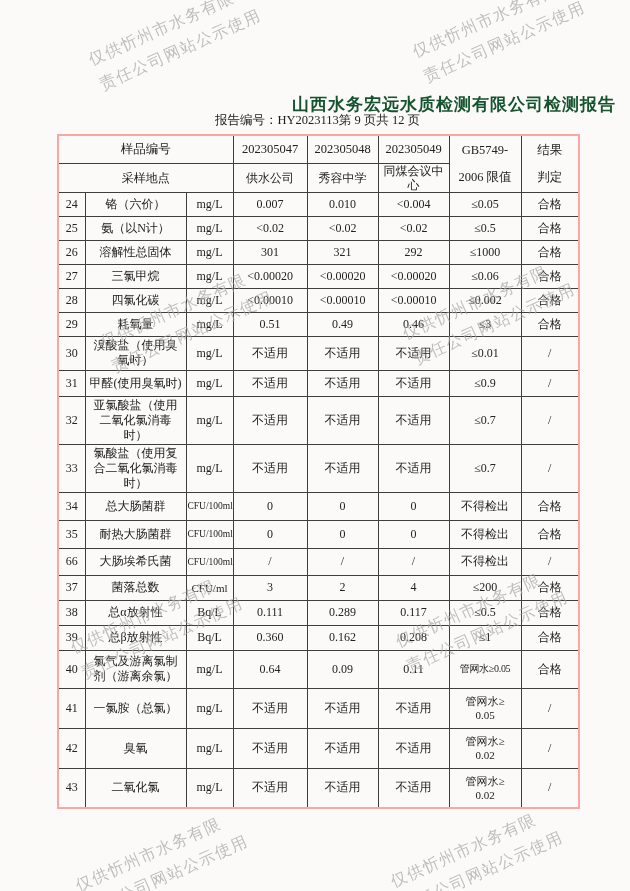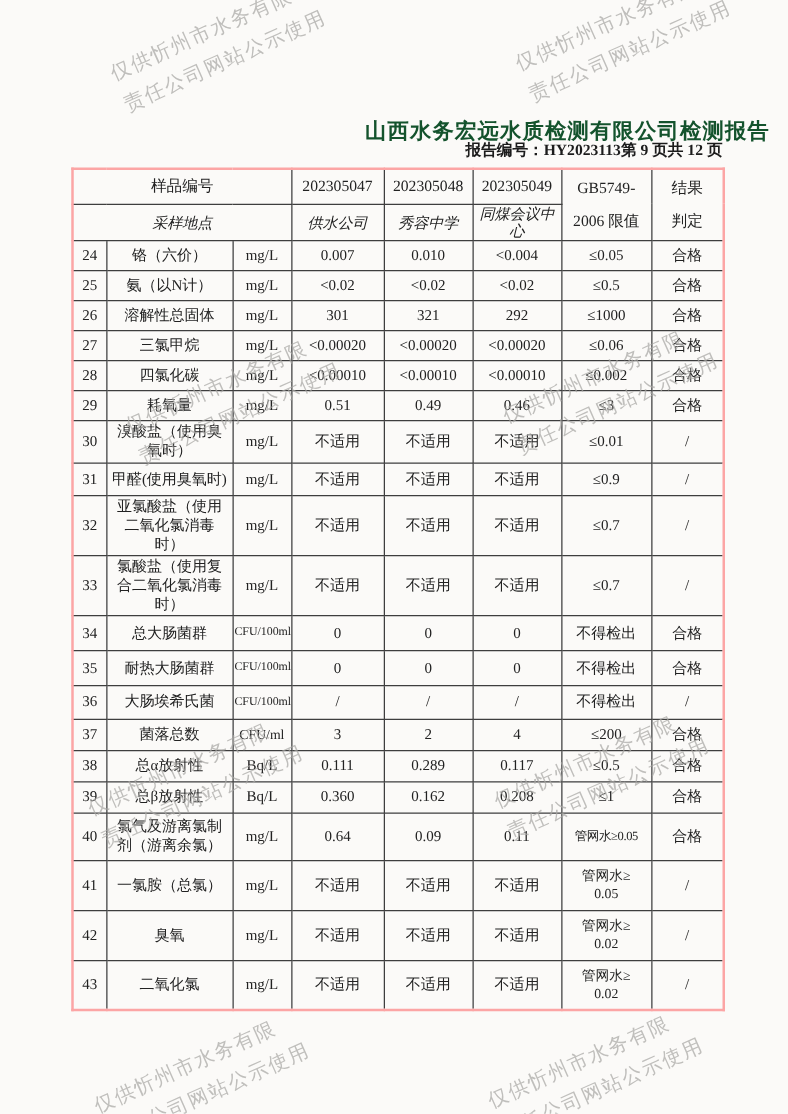--- a/index.html
+++ b/index.html
@@ -28,42 +28,42 @@
   
   .title{
     position:absolute;top:79px;left:0;right:0;margin:14px;
     text-align:right;
     font-size:17px;font-weight:bold;letter-spacing:1px;
     color:#14532d;
     font-family:"Liberation Sans","DejaVu Sans",sans-serif;
   }
   .meta{
     position:absolute;top:112px;left:57px;width:521px;
-    display:flex;justify-content:flex-end;align-items:baseline;
-    font-size:12.5px;font-weight:bold;color:#1c1c1c;
+    display:flex;justify-content:center;align-items:baseline;
+    font-size:12.5px;font-weight:normal;color:#1c1c1c;
   }
 
   
   table.report{
     position:absolute;top:134px;left:57px;
     width:521px;
     border-collapse:collapse;table-layout:fixed;
     border:2px solid #fca5a5;
   }
   table.report td{
     border:1px solid #3e3e3e;
     text-align:center;vertical-align:middle;
     font-size:12px;color:#222;
     padding:0 1px;
     overflow:hidden;
   }
   tr.hr1{height:28px;}
   tr.hr2{height:29px;}
   tr.hr1 td{font-size:12.5px;}
-  tr.hr2 td{font-size:12px;line-height:14px;font-style:italic;}
+  tr.hr2 td{font-size:12px;line-height:14px;}
   td.two-line span{display:block;line-height:27px;font-size:12.5px;}
   .c-name{text-align:right;padding:1px 4px !important;line-height:15px !important;}
   .c-no{font-size:12px !important;}
   .u-small{font-size:9.5px !important;}
   .u-mid{font-size:11px !important;}
   .limit-tight{font-size:10px !important;letter-spacing:-0.3px;}
   .limit-two{font-size:11px !important;line-height:14px !important;white-space:pre-line;margin-top:22px;}
 </style>
 </head>
 <body>
@@ -262,21 +262,21 @@
           <td class="c-no">35</td>
           <td class="c-name">耐热大肠菌群</td>
           <td class="c-unit u-small">CFU/100ml</td>
           <td class="c-val">0</td>
           <td class="c-val">0</td>
           <td class="c-val">0</td>
           <td class="c-limit">不得检出</td>
           <td class="c-result">合格</td>
         </tr>
         <tr style="height: 27px;">
-          <td class="c-no">36</td>
+          <td class="c-no">66</td>
           <td class="c-name">大肠埃希氏菌</td>
           <td class="c-unit u-small">CFU/100ml</td>
           <td class="c-val">/</td>
           <td class="c-val">/</td>
           <td class="c-val">/</td>
           <td class="c-limit">不得检出</td>
           <td class="c-result">/</td>
         </tr>
         <tr style="height: 25px;">
           <td class="c-no">37</td>

